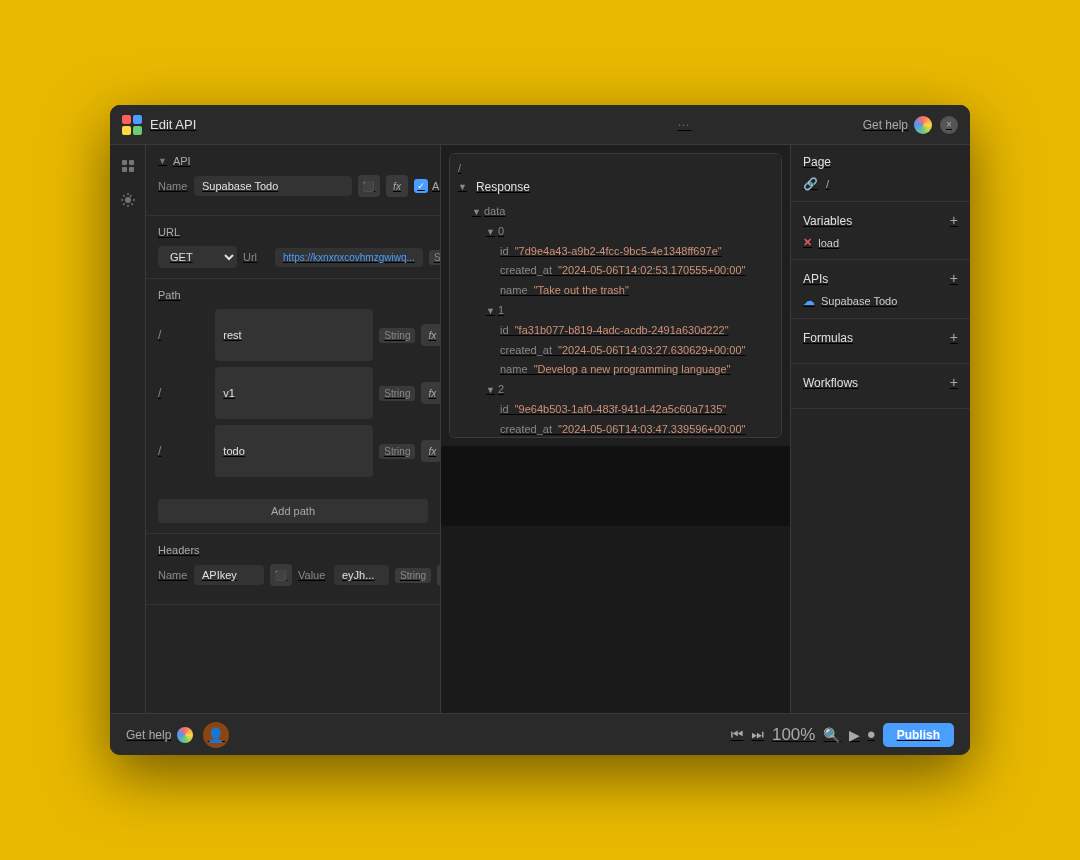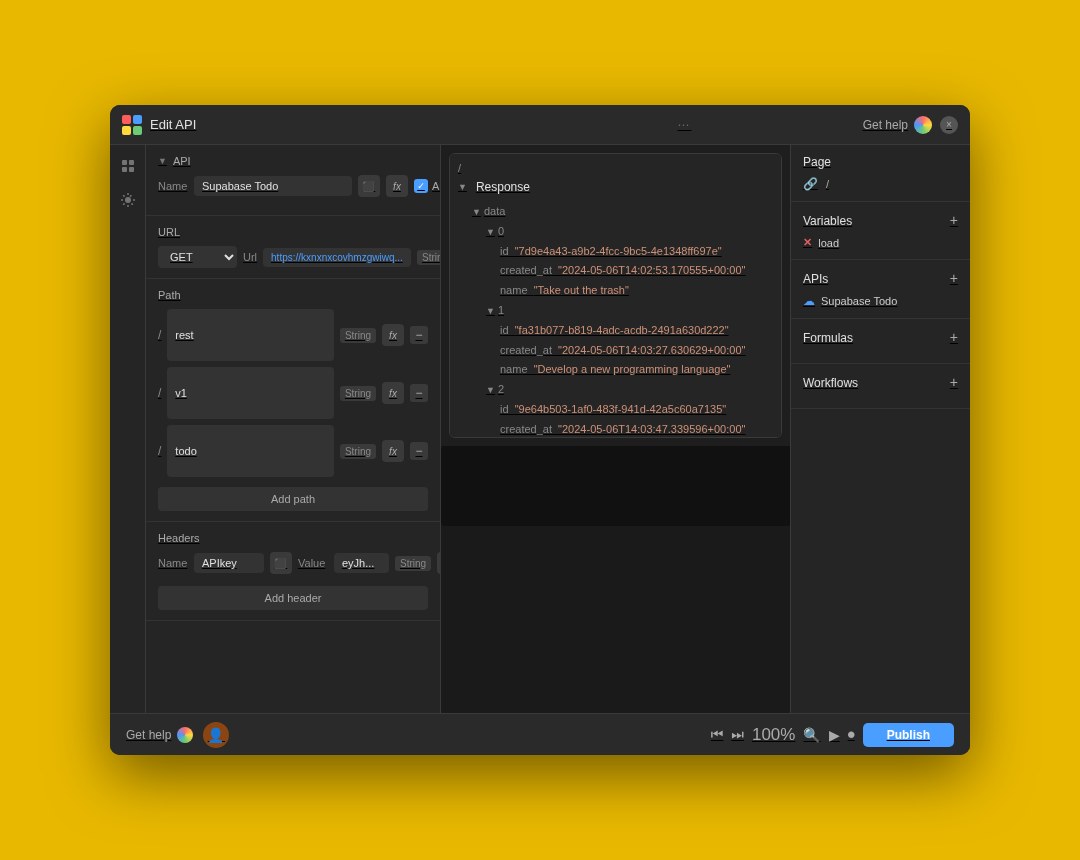--- a/index.html
+++ b/index.html
@@ -211,20 +211,21 @@
     .url-input {
       flex: 1;
       background: #333;
       border: none;
       border-radius: 4px;
       color: #4a9eff;
       padding: 4px 8px;
       font-size: 10px;
       overflow: hidden;
       text-overflow: ellipsis;
+      margin-left: 12px;
     }
     .string-badge {
       background: #3a3a3a;
       color: #888;
       border-radius: 3px;
       padding: 2px 5px;
       font-size: 10px;
       flex-shrink: 0;
     }
     .path-section {}
@@ -240,20 +241,21 @@
       flex-shrink: 0;
     }
     .path-input {
       flex: 1;
       background: #333;
       border: none;
       border-radius: 4px;
       color: #e0e0e0;
       padding: 20px 8px;
       font-size: 11px;
+      margin-left: 48px;
     }
     .minus-btn {
       width: 18px;
       height: 18px;
       background: #3a3a3a;
       border: none;
       border-radius: 3px;
       color: #aaa;
       display: flex;
       align-items: center;
@@ -265,21 +267,21 @@
     .add-btn {
       width: 100%;
       background: #333;
       border: none;
       border-radius: 4px;
       color: #aaa;
       padding: 6px;
       font-size: 11px;
       cursor: pointer;
       text-align: center;
-      margin-top: 4px;
+      margin-top: 16px;
     }
     .delete-btn {
       background: #333;
       border: none;
       border-radius: 4px;
       color: #aaa;
       padding: 6px 16px;
       font-size: 11px;
       cursor: pointer;
       margin: 10px 12px;
@@ -439,21 +441,21 @@
     }
     .zoom-level {
       color: #aaa;
       font-size: 17px;
     }
     .publish-btn {
       background: #4a9eff;
       border: none;
       border-radius: 5px;
       color: white;
-      padding: 5px 24px;
+      padding: 5px 14px;
       font-size: 12px;
       font-weight: 600;
       cursor: pointer;
     }
     .canvas-area {
       flex: 1;
       background: #1a1a1a;
       min-height: 80px;
     }
     .dark-canvas {
@@ -586,21 +588,20 @@
         <div class="name-row">
           <span class="label-small">Name</span>
           <input class="name-input" value="APIkey" style="max-width: 70px;">
           <button class="icon-btn">⬛</button>
           <span class="label-small">Value</span>
           <input class="name-input" value="eyJh..." style="max-width: 55px;">
           <span class="string-badge">String</span>
           <button class="icon-btn" style="font-size:10px;font-style:italic;">fx</button>
 
         </div>
-        <button class="add-btn">Add header</button>
       </div>
 
     </div>
 
     <div class="center-panel">
 
       <div class="response-panel">
 
         <div style="color:#888;font-size:11px;margin-bottom:6px;">/</div>
 

